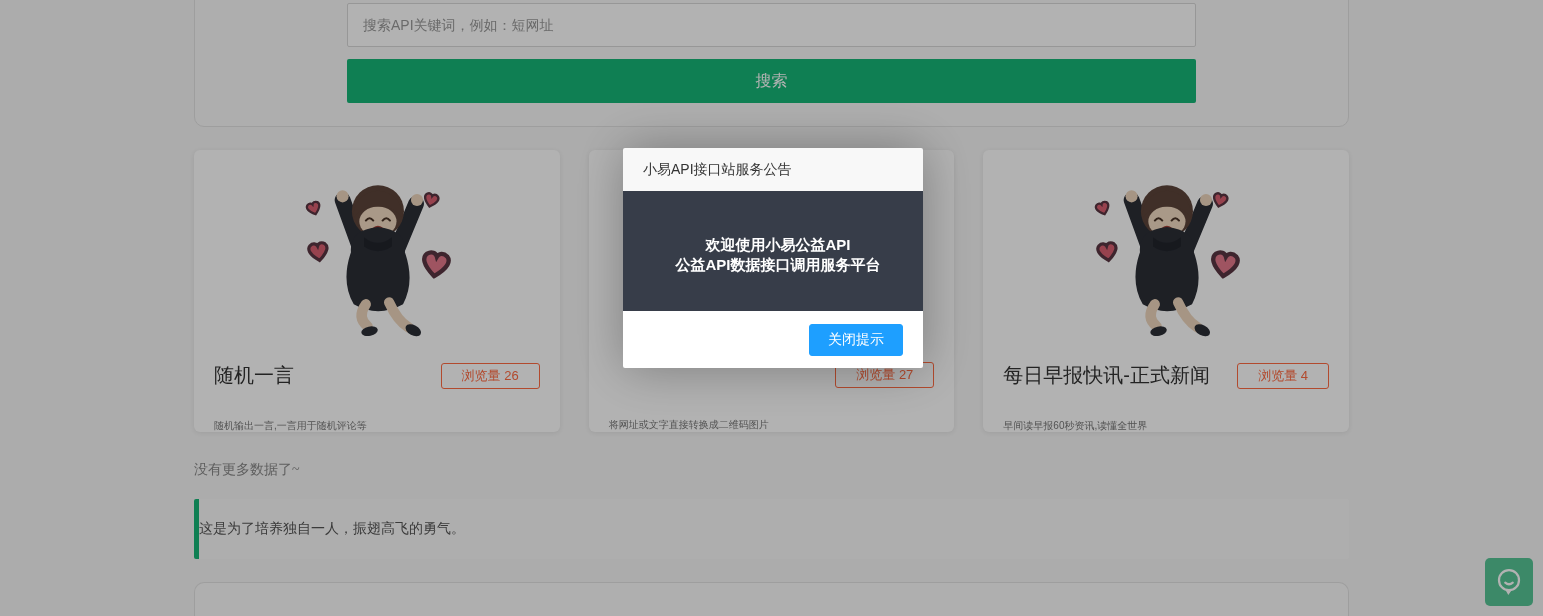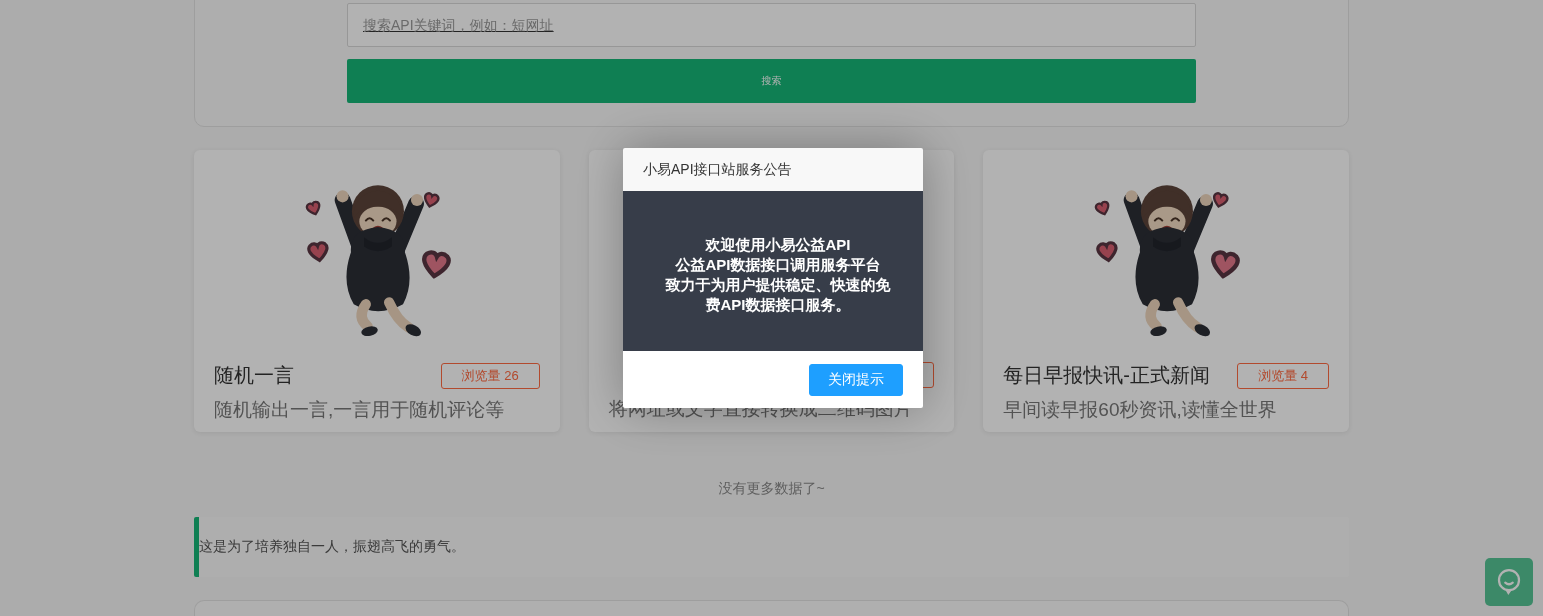--- a/index.html
+++ b/index.html
@@ -20,27 +20,26 @@
     border-radius: 10px;
     padding: 46px 152px 23px;
     background: #f9f9f9;
   }
   .search-input {
     display: block; width: 100%; height: 44px;
     border: 1px solid #d9d9d9; border-radius: 2px;
     background: #fff; padding: 0 15px;
     font-size: 14px; color: #333; outline: none;
     font-family: inherit;
-    text-decoration: underline;
   }
   .search-input::placeholder { color: #999; }
   .search-btn {
     display: block; width: 100%; height: 44px; margin-top: 12px;
     background: #16b777; border: none; border-radius: 2px;
-    color: #fff; font-size: 10px; cursor: pointer;
+    color: #fff; font-size: 16px; cursor: pointer;
     font-family: inherit;
   }
 
   
   .cards { display: flex; gap: 29px; margin-top: 23px; }
   .card {
     flex: 1; height: 282px; background: #fff; border-radius: 6px;
     box-shadow: 0 1px 5px rgba(0,0,0,0.08);
     overflow: hidden; cursor: pointer;
   }
@@ -51,24 +50,24 @@
   .card-title-row {
     display: flex; align-items: center; justify-content: space-between;
     padding: 0 20px; margin-top: 12px;
   }
   .card-title { font-size: 20px; color: #333; font-weight: 400; }
   .views-badge {
     border: 1px solid #ff6b42; color: #ff6b42;
     font-size: 13px; padding: 3px 20px; border-radius: 3px;
     white-space: nowrap; flex: none;
   }
-  .card-desc { padding: 8px 20px 0; font-size: 19px; color: #777; }
-
-  
-  .no-more { margin-top: 46px; line-height: 20px; text-align: center; font-size: 14px; color: #888; }
+  .card-desc { padding: 8px 20px 0; font-size: 10px; color: #777; margin-top: 22px; }
+
+  
+  .no-more { margin-top: 28px; line-height: 20px; font-size: 14px; color: #888; font-family: Liberation Serif, serif; }
   .quote {
     margin-top: 19px; height: 60px;
     background: #fafafa; border-left: 5px solid #16b777; border-radius: 2px;
     display: flex; align-items: center; 
     font-size: 14px; color: #555;
   }
   .bottom-panel {
     margin-top: 23px; height: 60px;
     border: 1px solid #e3e3e3; border-bottom: none;
     border-radius: 10px 10px 0 0; background: #fbfbfb;
@@ -237,18 +236,17 @@
 
 <div class="overlay"></div>
 
 <div class="modal">
   <div class="modal-header">
     <span>小易API接口站服务公告</span>
   </div>
   <div class="modal-body">
     <div>欢迎使用小易公益API</div>
     <div>公益API数据接口调用服务平台</div>
-    <div>致力于为用户提供稳定、快速的免费API数据接口服务。</div>
   </div>
   <div class="modal-footer">
     <button class="modal-btn">关闭提示</button>
   </div>
 </div>
 
 </body></html>

